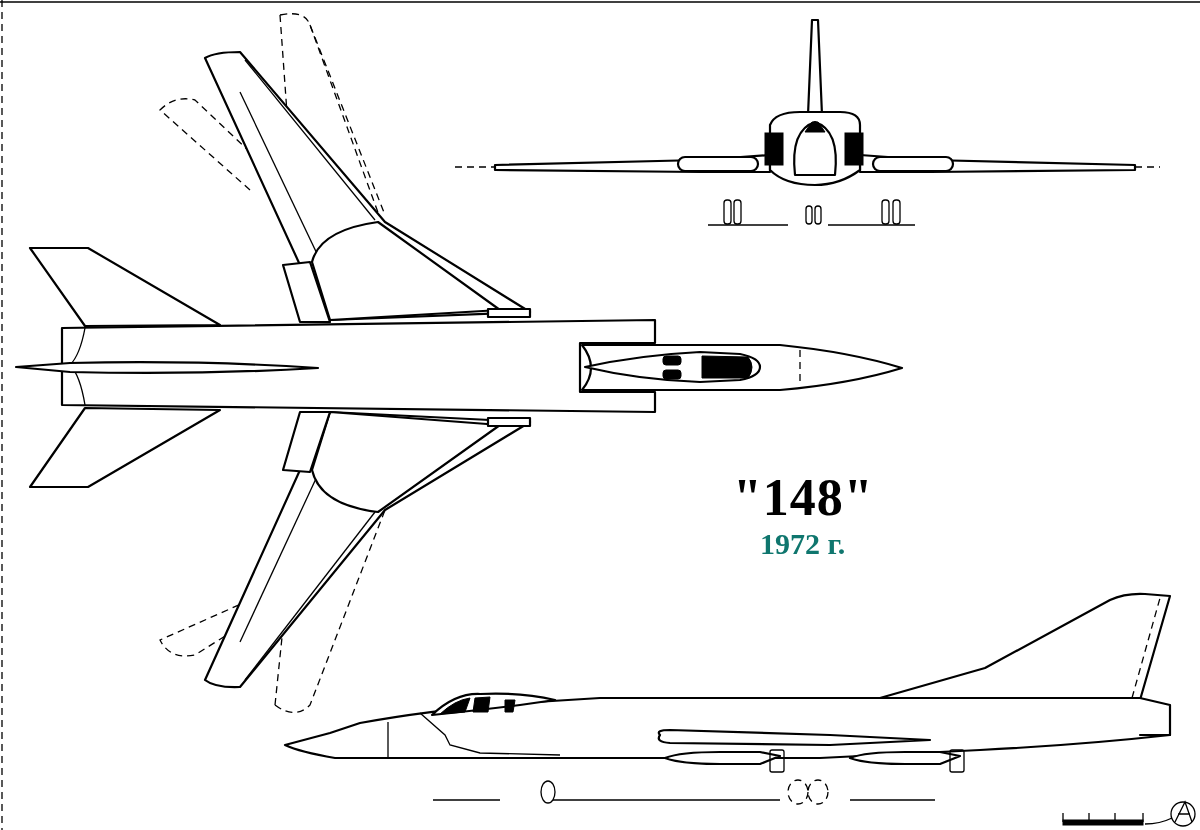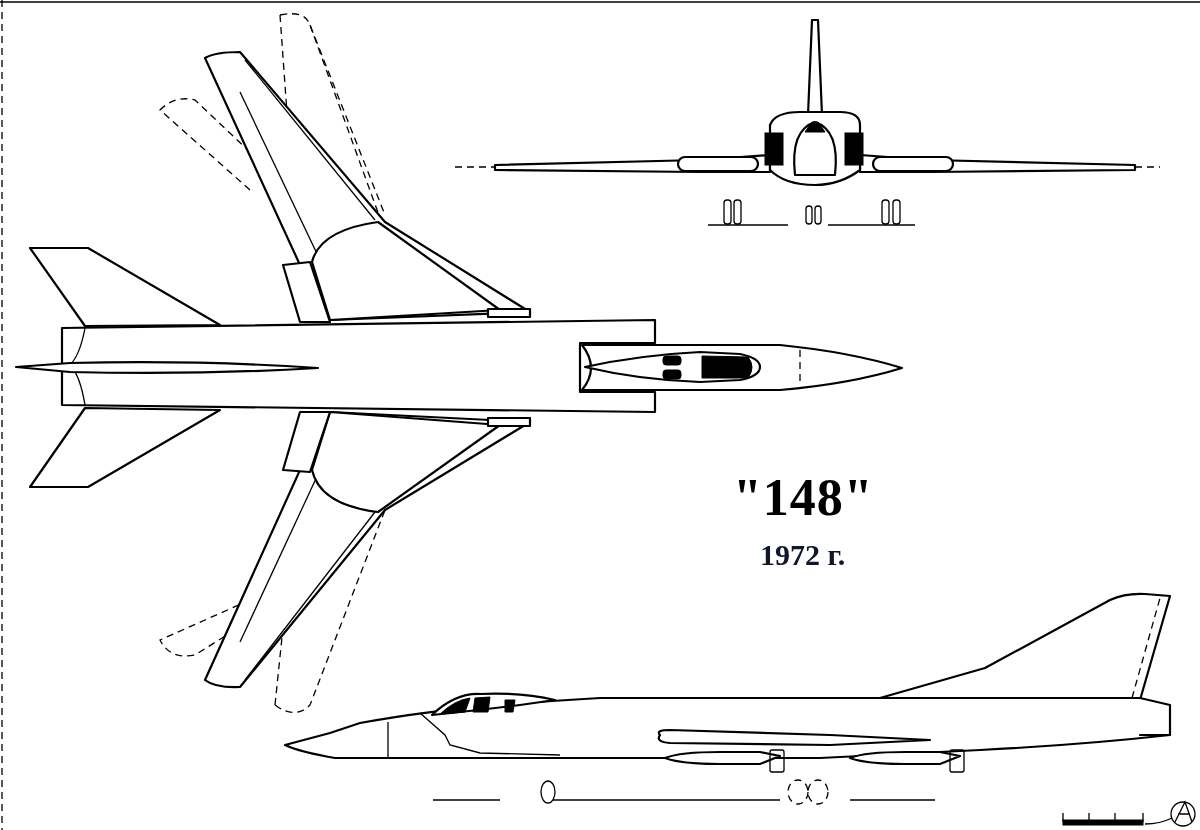--- a/index.html
+++ b/index.html
@@ -5,21 +5,21 @@
   html,body{margin:0;padding:0;background:#ffffff;}
   body{width:1200px;height:830px;overflow:hidden;position:relative;font-family:"Liberation Serif","DejaVu Serif",serif;}
   #sheet{position:absolute;left:0;top:0;width:1200px;height:830px;background:#fff;}
   svg{position:absolute;left:0;top:0;}
   .ln{fill:none;stroke:#000;stroke-width:2.2;stroke-linejoin:round;stroke-linecap:round;}
   .thin{fill:none;stroke:#000;stroke-width:1.3;}
   .dash{fill:none;stroke:#000;stroke-width:1.3;stroke-dasharray:7 5;}
   .fillw{fill:#fff;stroke:#000;stroke-width:2.2;stroke-linejoin:round;}
   .blk{fill:#000;stroke:#000;stroke-width:1;}
   .title{position:absolute;left:733px;top:472px;font-size:52px;font-weight:bold;color:#000;letter-spacing:1px;line-height:1;}
-  .year{position:absolute;left:760px;top:540px;font-size:30px;font-weight:bold;color:#0f172a;line-height:1;}
+  .year{position:absolute;left:760px;top:529px;font-size:30px;font-weight:bold;color:#0f766e;line-height:1;}
 </style>
 </head>
 <body>
 
 <div id="sheet">
 
 <svg width="1200" height="830" viewBox="0 0 1200 830">
 
   <line x1="0" y1="2" x2="1200" y2="2" class="thin"></line>
   <line x1="2" y1="0" x2="2" y2="830" class="dash"></line>

